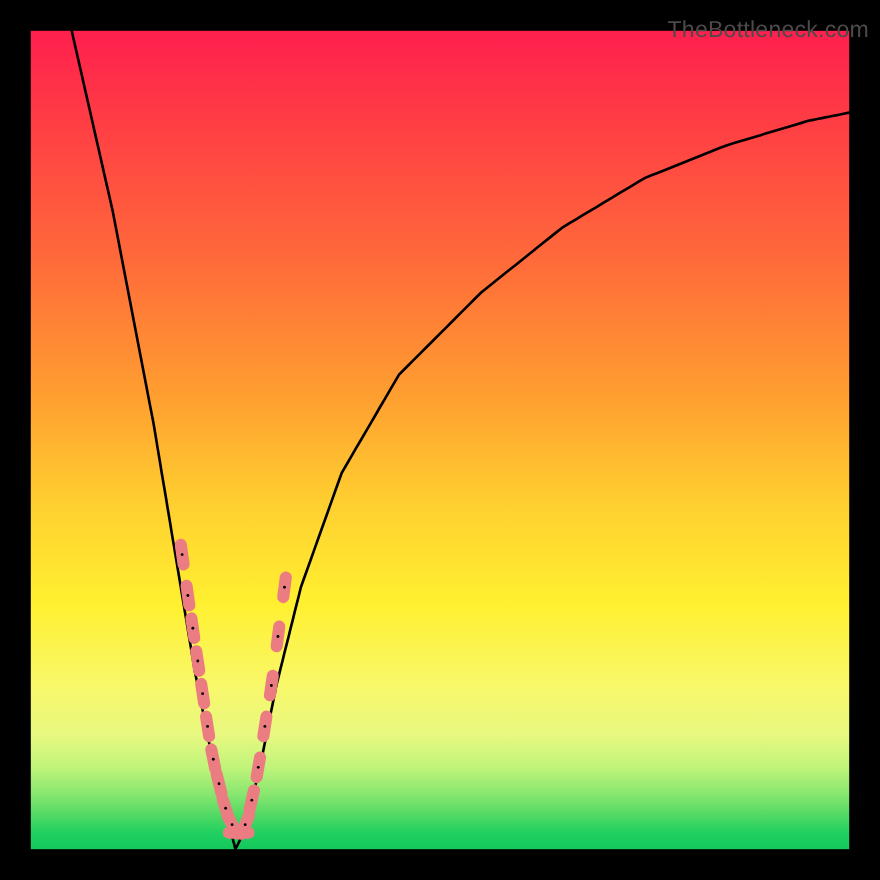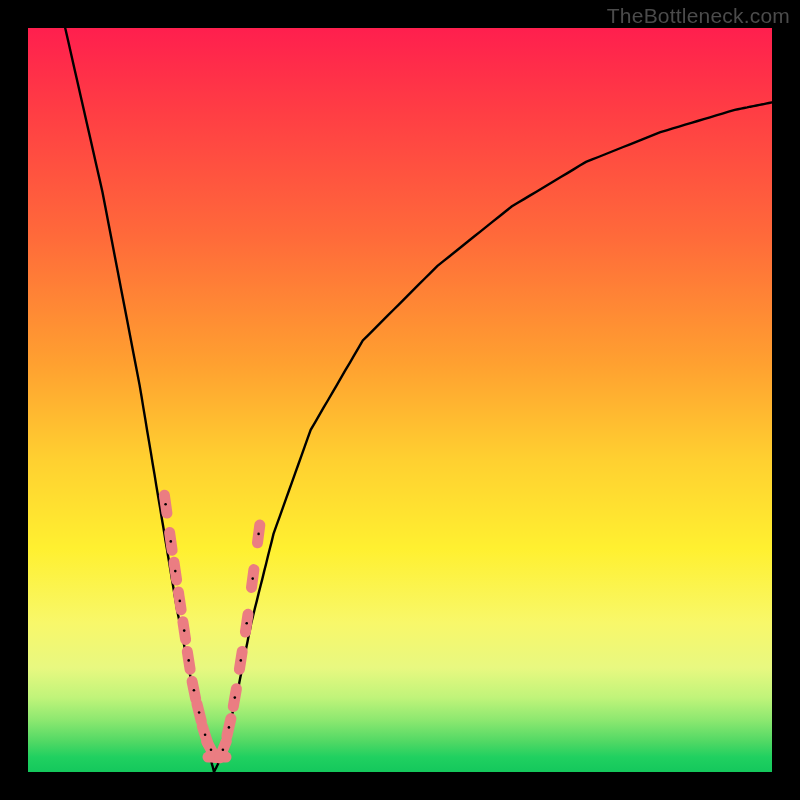--- a/index.html
+++ b/index.html
@@ -35,21 +35,21 @@
       #e8f880 86%,
       #c0f47a 90%,
       #8de870 93%,
       #4fd864 96%,
       #20d060 98%,
       #14c85c 100%
     );
   }
   .watermark {
     position: absolute;
-    top: 4px;
+    top: 16px;
     right: 10px;
     color: #4b4b4b;
     font-size: 21px;
     font-weight: 500;
     letter-spacing: 0.2px;
   }
   svg.curve {
     position: absolute;
     left: 28px;
     top: 28px;

